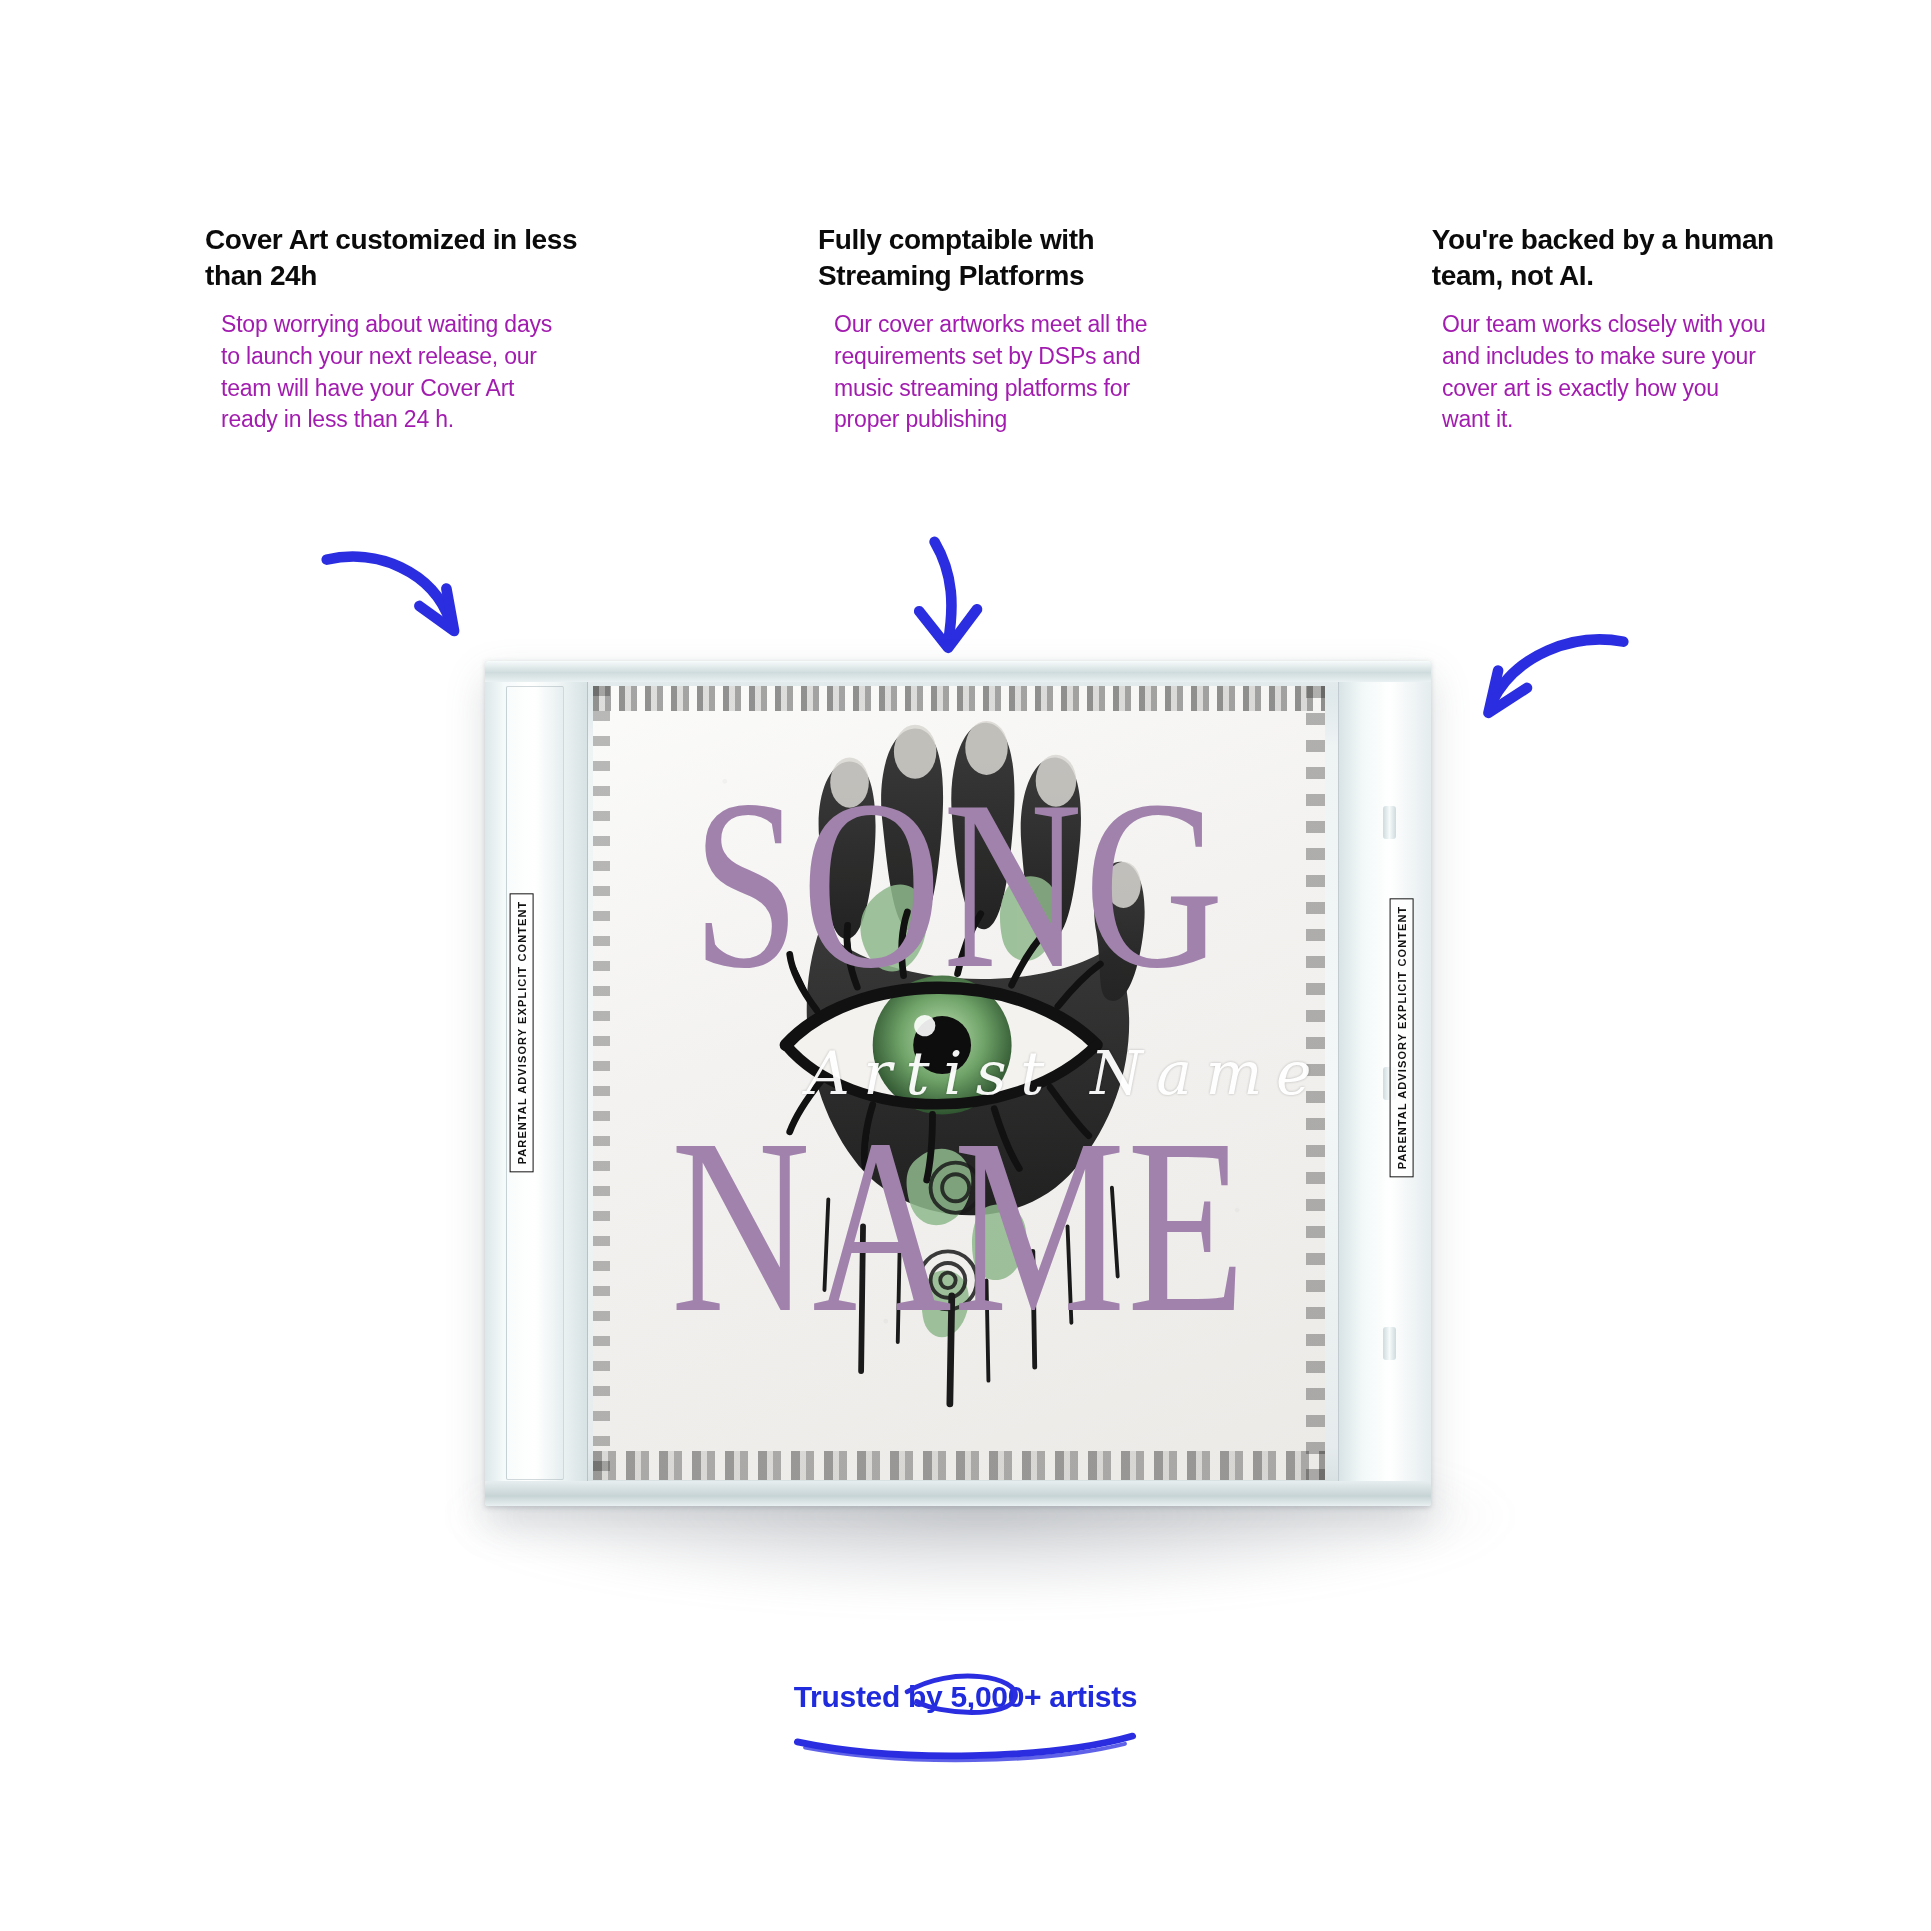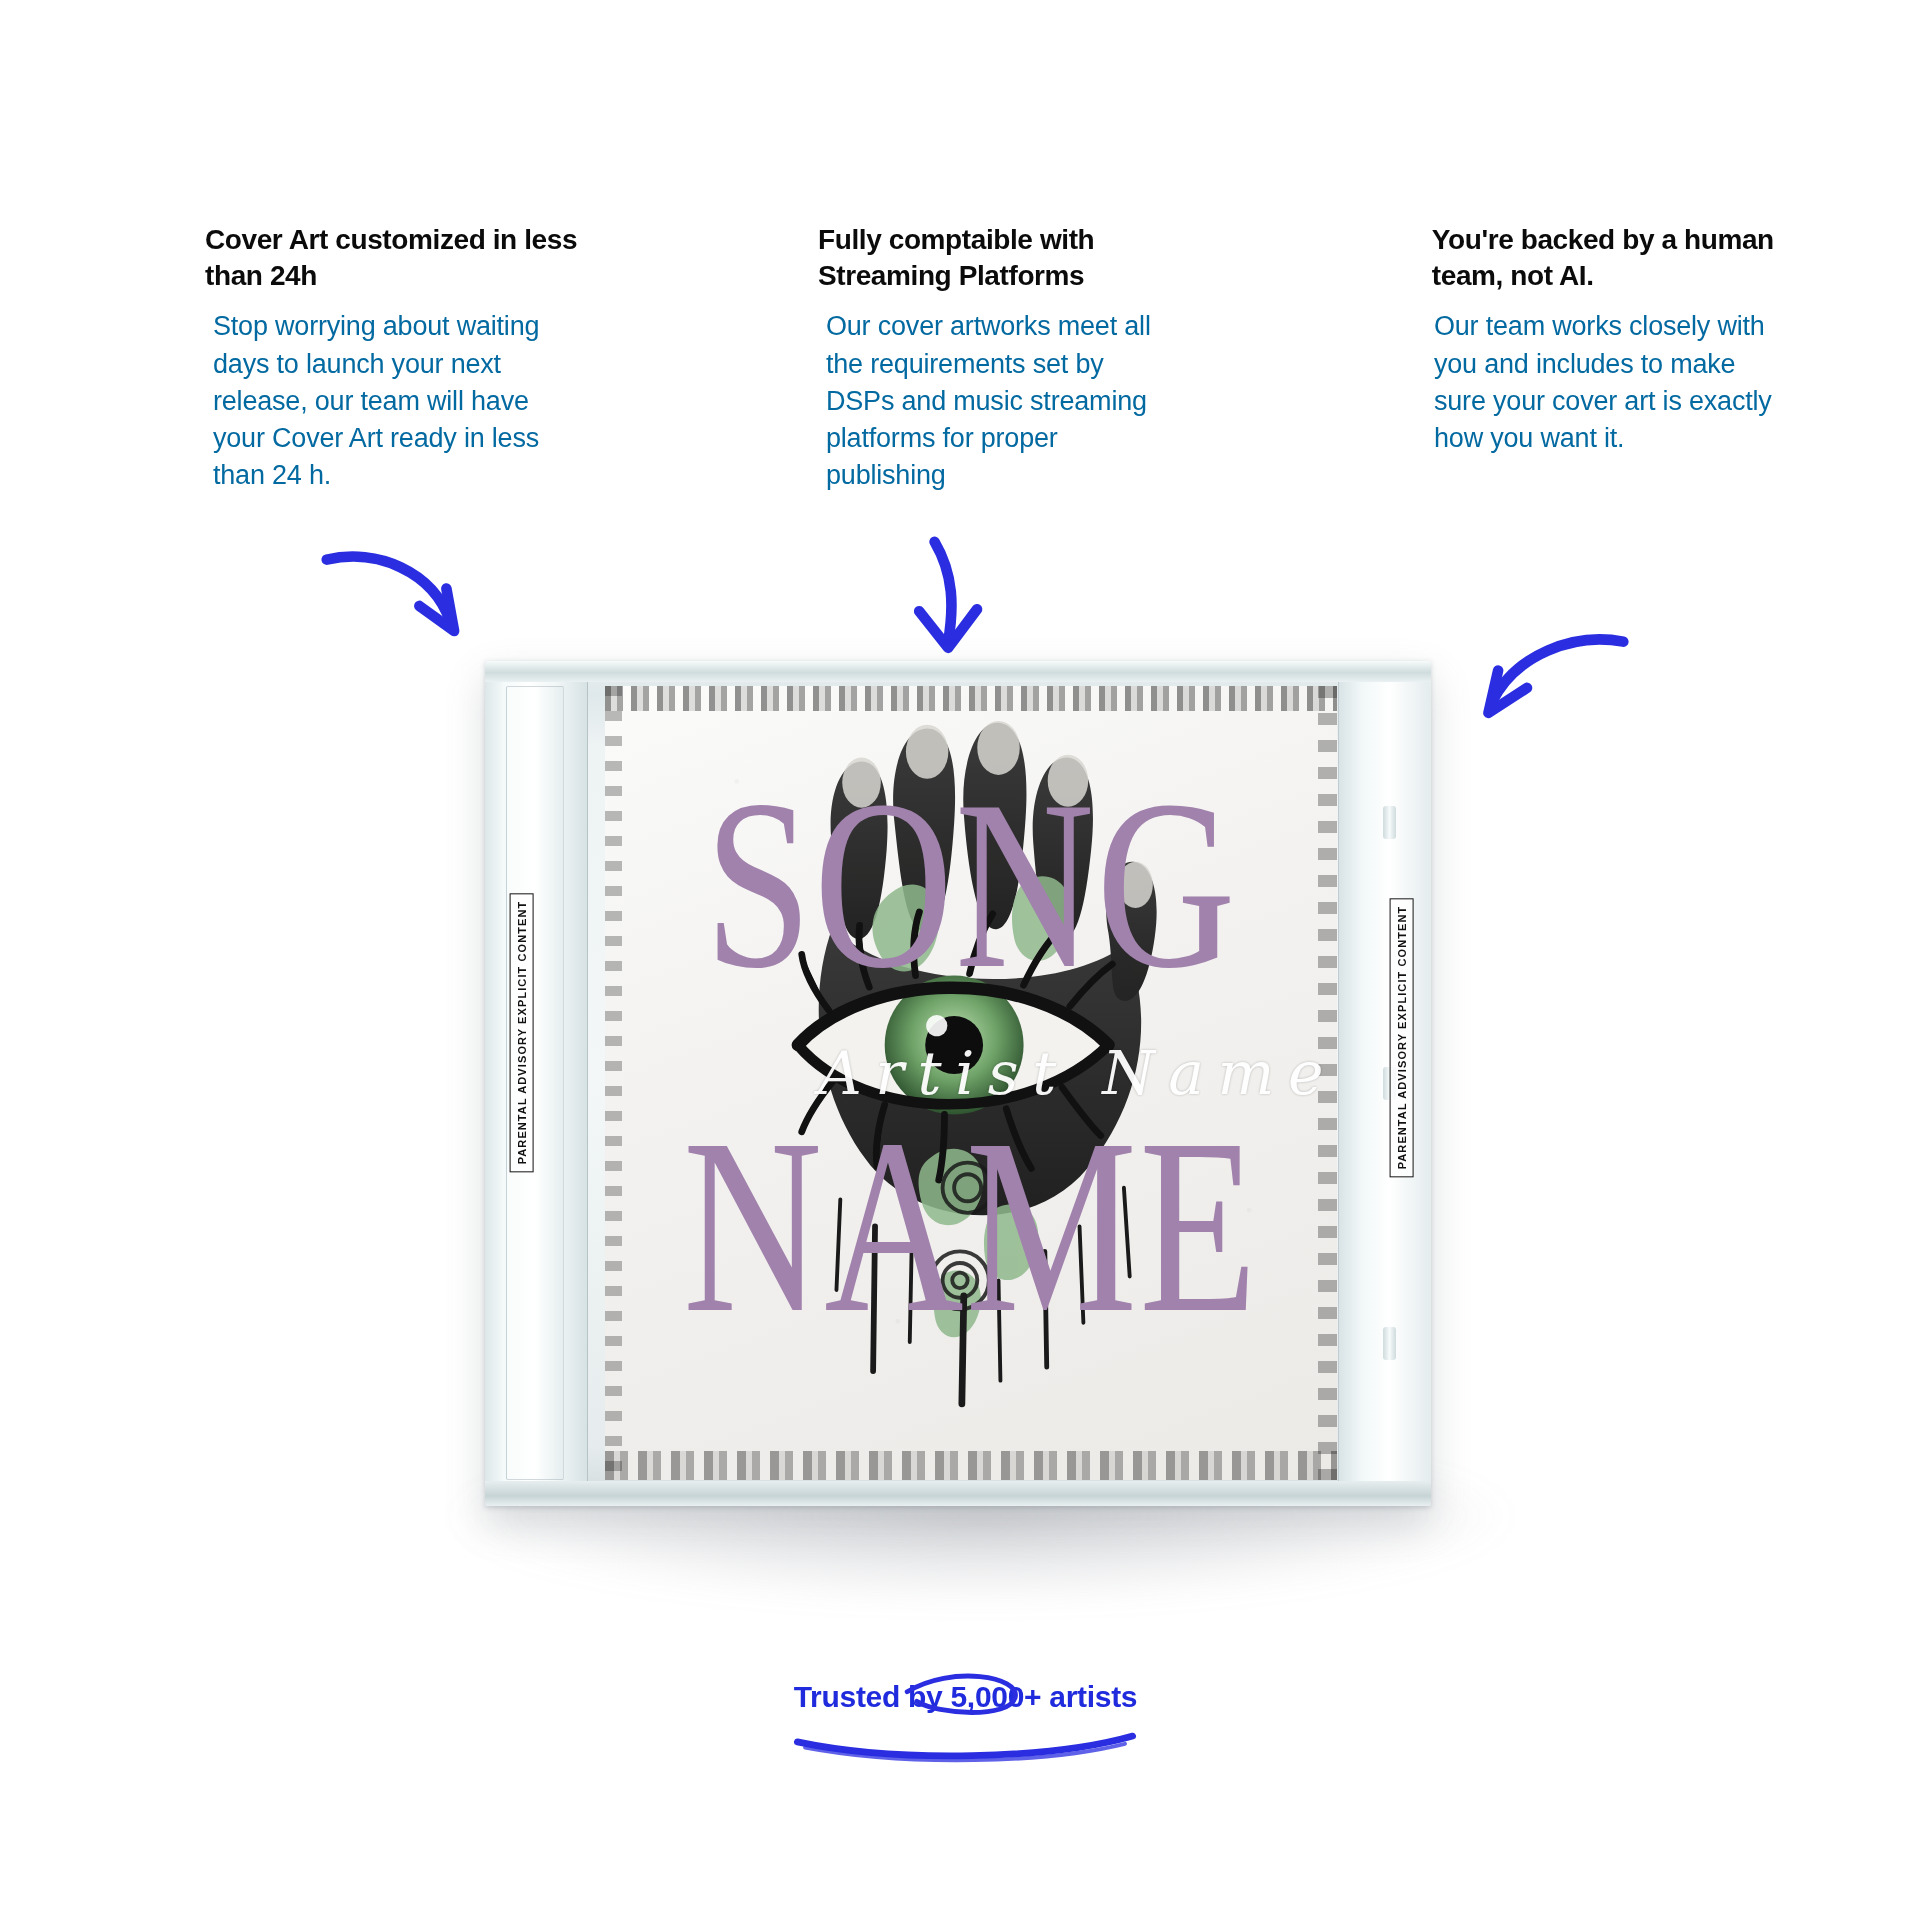--- a/index.html
+++ b/index.html
@@ -33,25 +33,25 @@
 
   .feature-title {
     font-size: 28px;
     font-weight: bold;
     color: #0b0b0b;
     line-height: 1.27;
     letter-spacing: -0.4px;
     margin: 0 0 15.4px 0;
   }
   .feature-body {
-    font-size: 27px;
-    color: #0369a1;
+    font-size: 23px;
+    color: #a21caf;
     line-height: 1.38;
     letter-spacing: -0.2px;
-    margin: 8px;
+    margin: 16px;
   }
   .feature-3 .feature-title { padding-left: 5.8px; }
 
   
   .arrow {
     position: absolute;
   }
   .arrow-1 { left: 319px; top: 546px; }
   .arrow-2 { left: 898px; top: 536px; }
   .arrow-3 { left: 1448px; top: 632px; }
@@ -107,21 +107,21 @@
     background: linear-gradient(90deg,#cfdbdd,#f6fafa,#cfdbdd);
     border-radius: 2.9px;
   }
   .hinge.h1 { top: 145px; }
   .hinge.h2 { top: 406px; }
   .hinge.h3 { top: 666px; }
 
   
   .album-art {
     position: absolute;
-    left: 120px;
+    left: 108px;
     top: 25px;
     width: 732px;
     height: 794px;
     background: linear-gradient(160deg,#fbfbfa 0%,#f3f2f0 40%,#eceae7 100%);
     overflow: hidden;
   }
   .art-grain {
     position: absolute; inset: 0;
     background:
       radial-gradient(circle at 18% 12%, rgba(0,0,0,0.05) 0 1.9px, transparent 2.9px),

